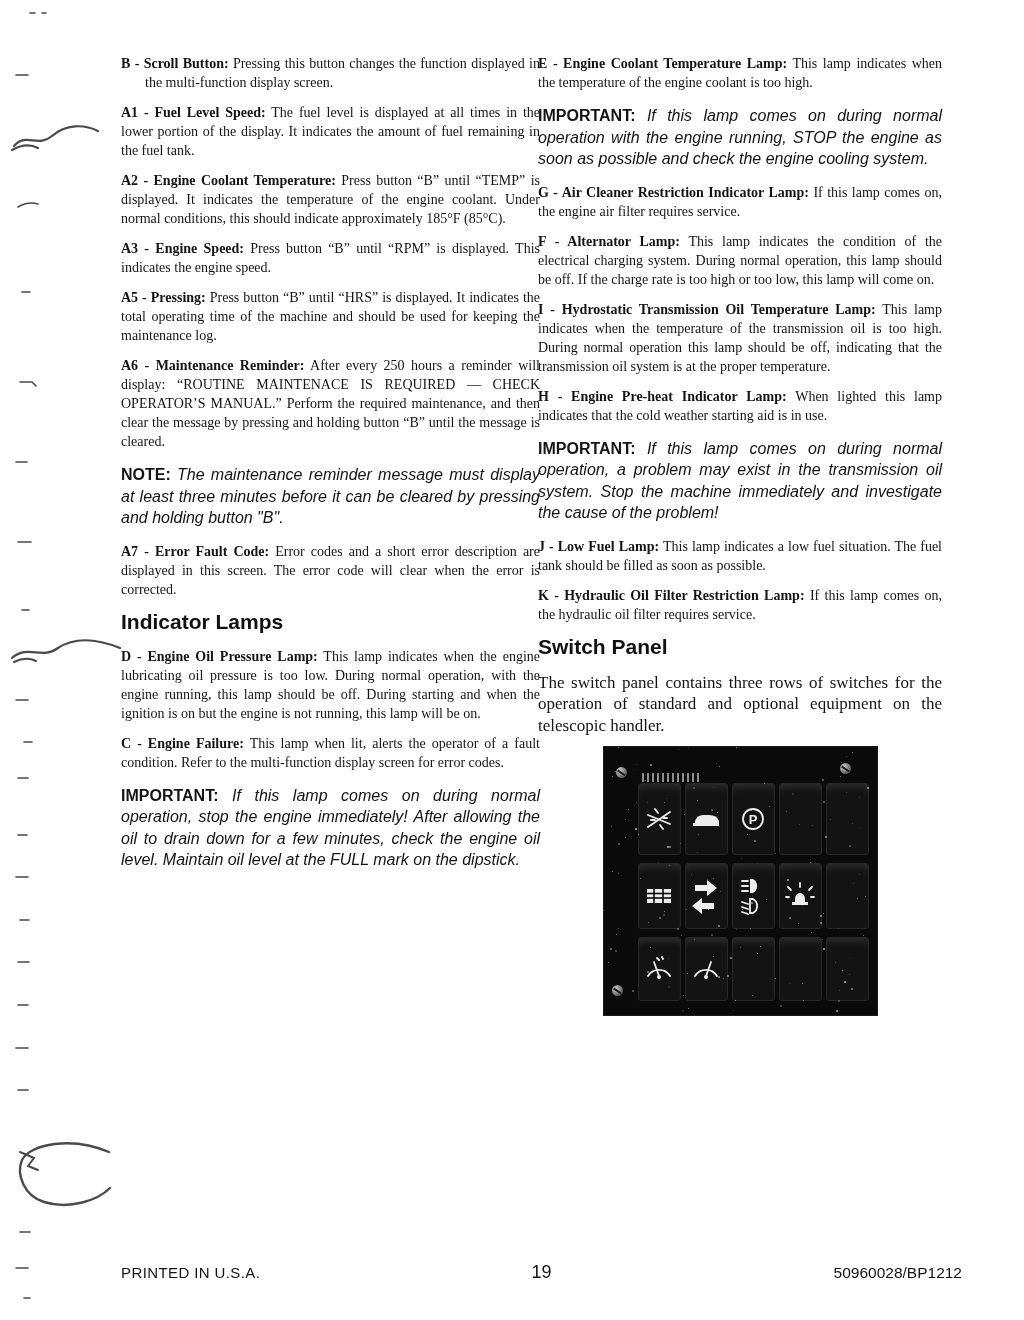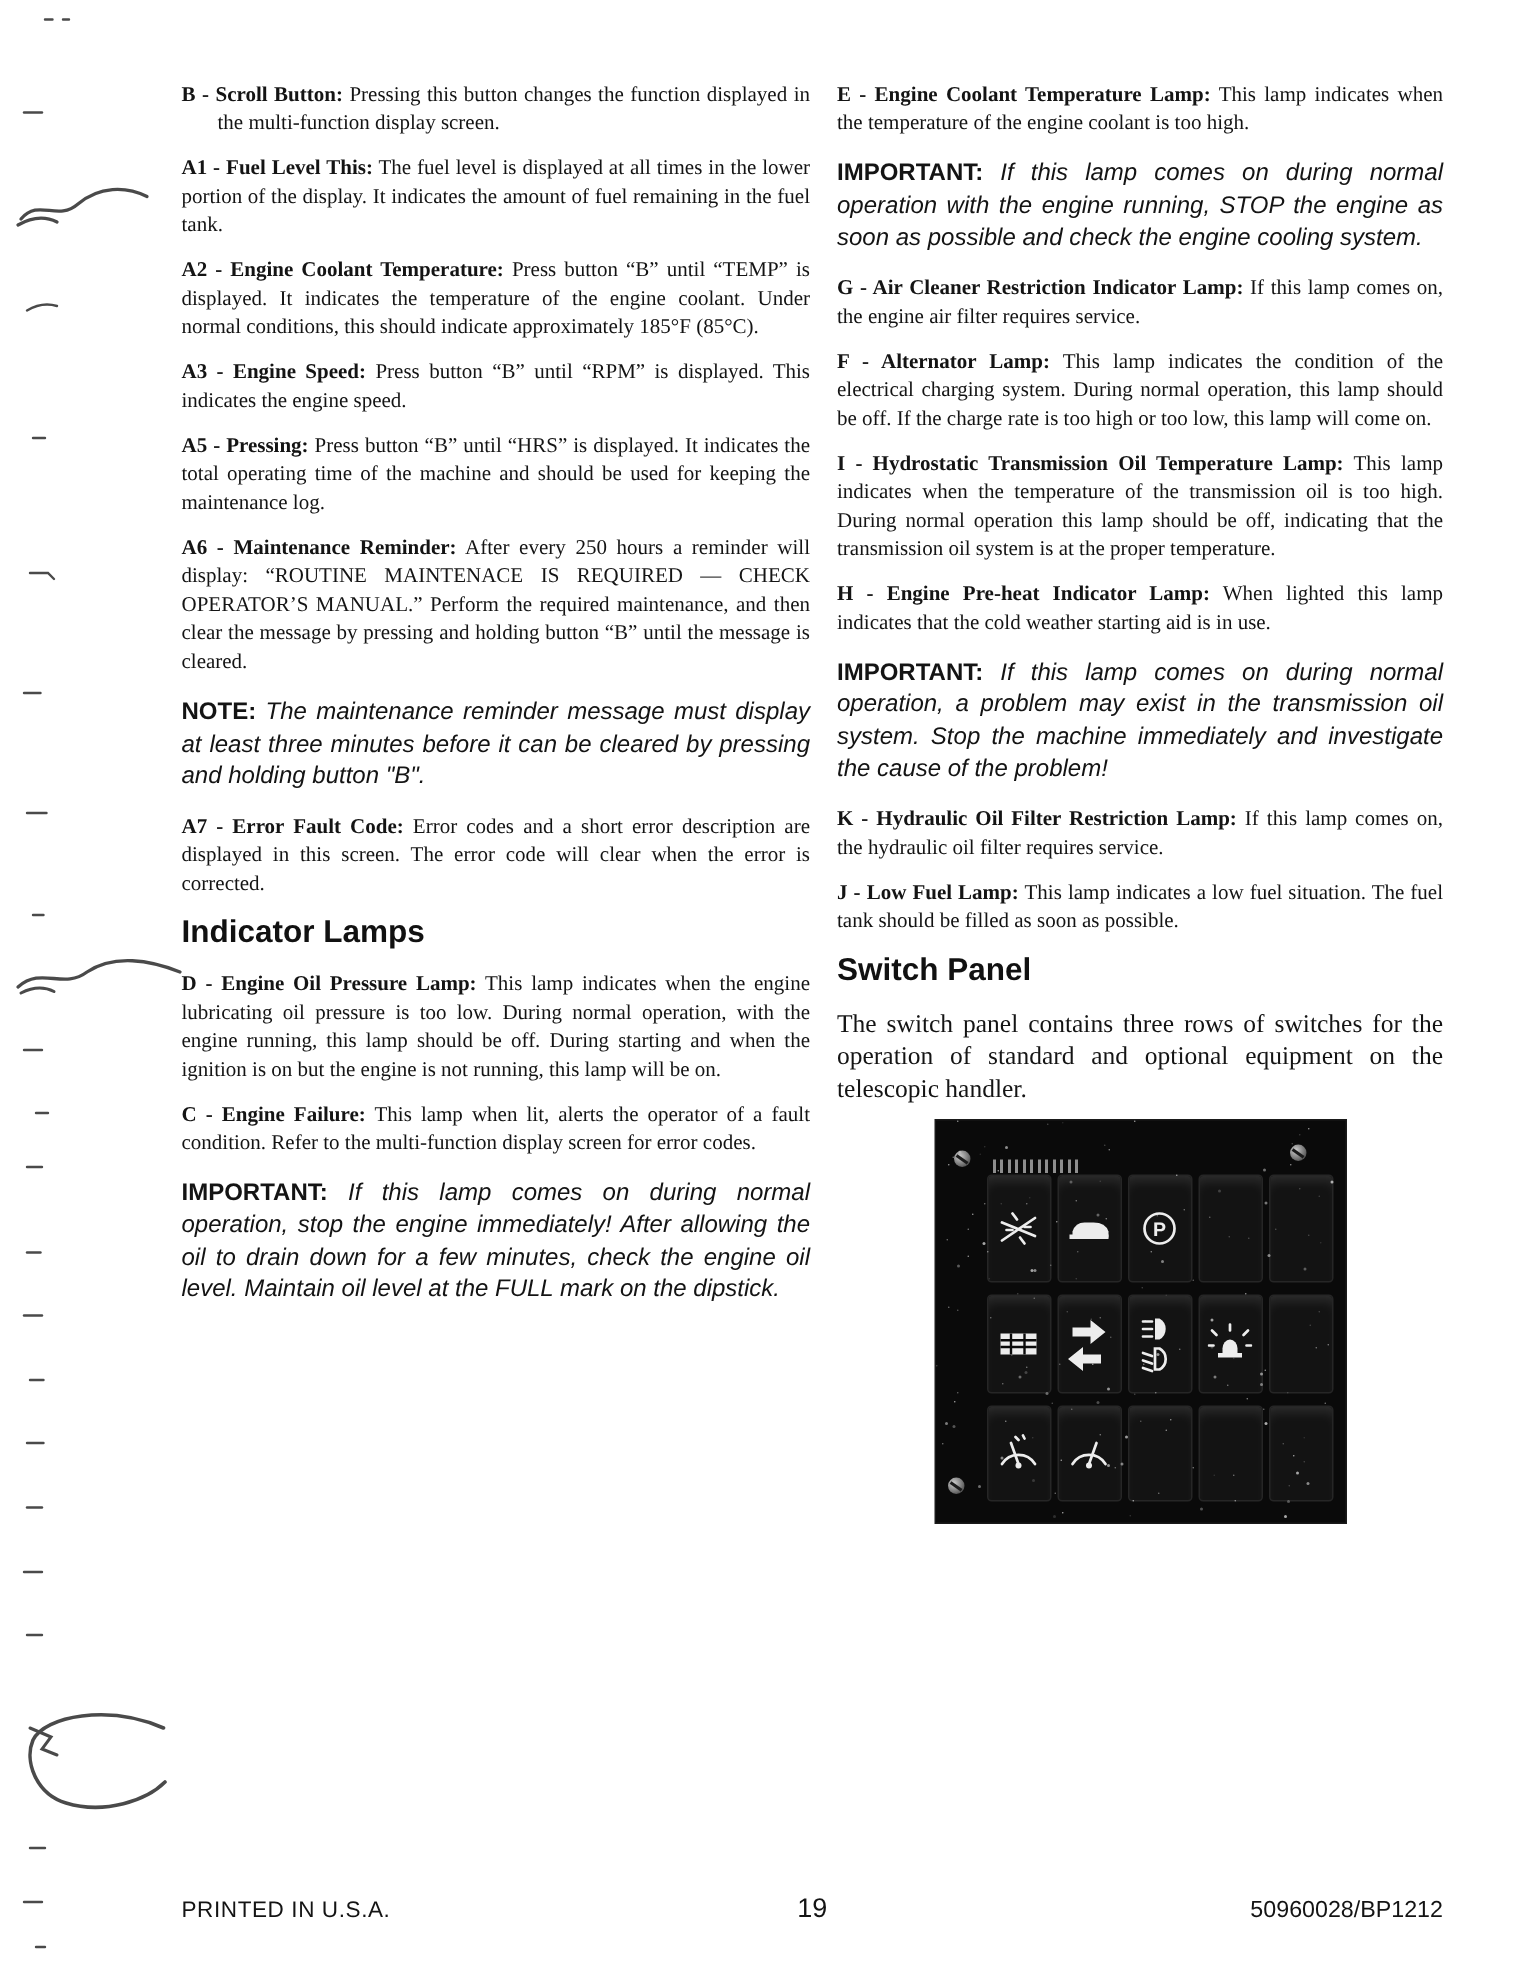--- a/index.html
+++ b/index.html
@@ -7,21 +7,21 @@
     position:relative;
     width:1024px;height:1320px;
     background:#ffffff;
     overflow:hidden;
     font-family:"Liberation Serif", serif;
     color:#141414;
     border-right:2px solid #e2e2e2;
   }
   .col{position:absolute;top:54px;}
   .col-left{left:121px;width:419px;}
-  .col-right{left:558px;width:404px;}
+  .col-right{left:538px;width:404px;}
   p{margin:0 0 11px 0;}
   .entry{
     font-size:14px;line-height:19px;text-align:justify;
   }
   .entry .lead{font-weight:bold;}
   .entry.hang{padding-left:24px;text-indent:-24px;}
   .callout{
     font-family:"Liberation Sans", sans-serif;
     font-size:16px;line-height:21.5px;text-align:justify;
     margin:13px 0 13px 0;
@@ -113,42 +113,42 @@
       <path d="M109 1152 C72 1136 30 1144 22 1160 C16 1174 24 1196 44 1202 C70 1210 98 1200 110 1188" stroke-width="2.4"></path>
       <path d="M20 1152 l14 6 l-6 8 l10 4" stroke-width="2"></path>
       <path d="M20 1232 h10"></path>
       <path d="M16 1268 h12"></path>
       <path d="M24 1298 h6"></path>
     </g>
   </svg>
 
   <div class="col col-left">
       <p class="entry hang"><b class="lead">B - Scroll Button:</b> <span>Pressing this button changes the function displayed in the multi-function display screen.</span></p>
-      <p class="entry"><b class="lead">A1 - Fuel Level This:</b> <span>The fuel level is displayed at all times in the lower portion of the display. It indicates the amount of fuel remaining in the fuel tank.</span></p>
+      <p class="entry"><b class="lead">A1 - Fuel Level Speed:</b> <span>The fuel level is displayed at all times in the lower portion of the display. It indicates the amount of fuel remaining in the fuel tank.</span></p>
       <p class="entry"><b class="lead">A2 - Engine Coolant Temperature:</b> <span>Press button “B” until “TEMP” is displayed. It indicates the temperature of the engine coolant. Under normal conditions, this should indicate approximately 185°F (85°C).</span></p>
       <p class="entry"><b class="lead">A3 - Engine Speed:</b> <span>Press button “B” until “RPM” is displayed. This indicates the engine speed.</span></p>
       <p class="entry"><b class="lead">A5 - Pressing:</b> <span>Press button “B” until “HRS” is displayed. It indicates the total operating time of the machine and should be used for keeping the maintenance log.</span></p>
       <p class="entry"><b class="lead">A6 - Maintenance Reminder:</b> <span>After every 250 hours a reminder will display: “ROUTINE MAINTENACE IS REQUIRED — CHECK OPERATOR’S MANUAL.” Perform the required maintenance, and then clear the message by pressing and holding button “B” until the message is cleared.</span></p>
       <p class="callout"><b class="callout-lead">NOTE:</b> <span class="callout-text">The maintenance reminder message must display at least three minutes before it can be cleared by pressing and holding button "B".</span></p>
       <p class="entry"><b class="lead">A7 - Error Fault Code:</b> <span>Error codes and a short error description are displayed in this screen. The error code will clear when the error is corrected.</span></p>
       <h2 class="section-heading">Indicator Lamps</h2>
       <p class="entry"><b class="lead">D - Engine Oil Pressure Lamp:</b> <span>This lamp indicates when the engine lubricating oil pressure is too low. During normal operation, with the engine running, this lamp should be off. During starting and when the ignition is on but the engine is not running, this lamp will be on.</span></p>
       <p class="entry"><b class="lead">C - Engine Failure:</b> <span>This lamp when lit, alerts the operator of a fault condition. Refer to the multi-function display screen for error codes.</span></p>
       <p class="callout"><b class="callout-lead">IMPORTANT:</b> <span class="callout-text">If this lamp comes on during normal operation, stop the engine immediately! After allowing the oil to drain down for a few minutes, check the engine oil level. Maintain oil level at the FULL mark on the dipstick.</span></p>
     </div>
   <div class="col col-right">
       <p class="entry"><b class="lead">E - Engine Coolant Temperature Lamp:</b> <span>This lamp indicates when the temperature of the engine coolant is too high.</span></p>
       <p class="callout"><b class="callout-lead">IMPORTANT:</b> <span class="callout-text">If this lamp comes on during normal operation with the engine running, STOP the engine as soon as possible and check the engine cooling system.</span></p>
       <p class="entry"><b class="lead">G - Air Cleaner Restriction Indicator Lamp:</b> <span>If this lamp comes on, the engine air filter requires service.</span></p>
       <p class="entry"><b class="lead">F - Alternator Lamp:</b> <span>This lamp indicates the condition of the electrical charging system. During normal operation, this lamp should be off. If the charge rate is too high or too low, this lamp will come on.</span></p>
       <p class="entry"><b class="lead">I - Hydrostatic Transmission Oil Temperature Lamp:</b> <span>This lamp indicates when the temperature of the transmission oil is too high. During normal operation this lamp should be off, indicating that the transmission oil system is at the proper temperature.</span></p>
       <p class="entry"><b class="lead">H - Engine Pre-heat Indicator Lamp:</b> <span>When lighted this lamp indicates that the cold weather starting aid is in use.</span></p>
       <p class="callout"><b class="callout-lead">IMPORTANT:</b> <span class="callout-text">If this lamp comes on during normal operation, a problem may exist in the transmission oil system. Stop the machine immediately and investigate the cause of the problem!</span></p>
+      <p class="entry"><b class="lead">J - Low Fuel Lamp:</b> <span>This lamp indicates a low fuel situation. The fuel tank should be filled as soon as possible.</span></p>
       <p class="entry"><b class="lead">K - Hydraulic Oil Filter Restriction Lamp:</b> <span>If this lamp comes on, the hydraulic oil filter requires service.</span></p>
-      <p class="entry"><b class="lead">J - Low Fuel Lamp:</b> <span>This lamp indicates a low fuel situation. The fuel tank should be filled as soon as possible.</span></p>
       <h2 class="section-heading">Switch Panel</h2>
       <p class="bodypara">The switch panel contains three rows of switches for the operation of standard and optional equipment on the telescopic handler.</p>
       <div class="panel-wrap">
         <div class="screw" style="left: 12px; top: 20px;"></div>
         <div class="screw" style="left: 236px; top: 16px;"></div>
         <div class="screw" style="left: 8px; top: 238px;"></div>
         <div class="screw" style="left: 226px; top: 236px;"></div>
         <div class="label-strip"></div>
         <div class="panel-row" style="top: 36px; height: 70px;">
           <div class="rocker">

